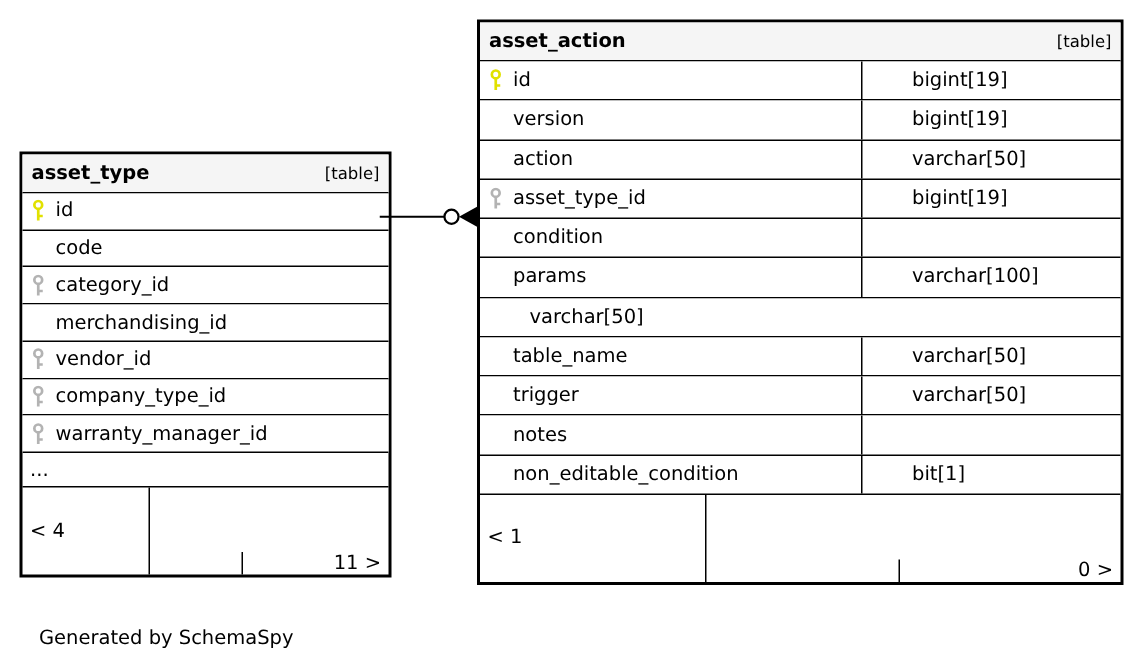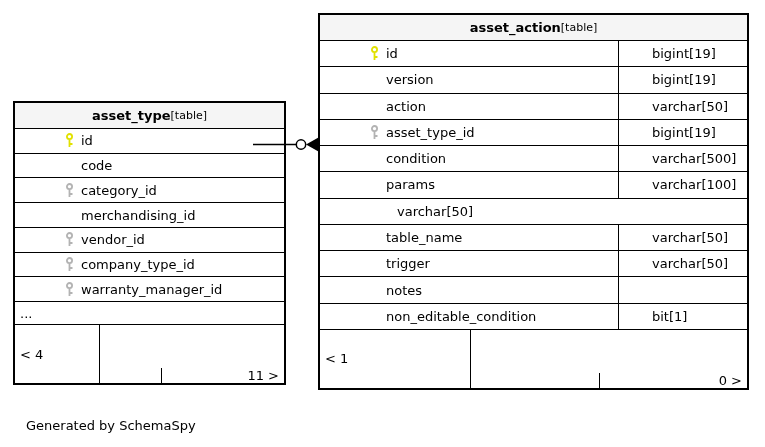--- a/index.html
+++ b/index.html
@@ -7,28 +7,28 @@
     width:765px;height:447px;position:relative;background:#ffffff;
     font-family:"DejaVu Sans","Liberation Sans",sans-serif;
     font-size:13px;color:#000;overflow:hidden;
   }
   .table{
     position:absolute;box-sizing:border-box;background:#fff;
     border:2px solid #000;display:flex;flex-direction:column;
   }
   .thead{
     flex:0 0 26px;background:#f5f5f5;border-bottom:1px solid #000;
-    display:flex;align-items:center;justify-content:center;
-    padding:0 21px;box-sizing:border-box;
+    display:flex;align-items:center;justify-content:space-between;
+    padding:0 6px;box-sizing:border-box;
   }
   .tname{font-weight:bold;font-size:13px;}
   .ttag{font-size:11px;}
   .row{
     flex:1 1 auto;display:flex;align-items:stretch;
-    border-bottom:1px solid #000;min-height:0;background:#fff;padding-left:44px;
+    border-bottom:1px solid #000;min-height:0;background:#fff;
   }
   .cell{display:flex;align-items:center;box-sizing:border-box;}
   .cell.name{padding-left:6px;gap:7px;flex:1 1 auto;}
   .aa .cell.name{flex:0 0 255px;width:255px;border-right:1px solid #000;}
   .aa .cell.type{flex:1 1 auto;padding-left:5px;margin-left:28px;}
   .key{flex:0 0 9px;width:9px;height:15px;display:inline-flex;}
   .key svg{width:9px;height:15px;display:block;}
   .key-none{visibility:hidden;}
   .key-primary{color:#e1e100;}
   .key-foreign{color:#b3b3b3;}
@@ -45,21 +45,21 @@
   .aa .f1{width:150px;}
   .aa .f2{width:129px;}
   .connector{position:absolute;left:253px;top:134px;width:65px;height:21px;}
   .credit{position:absolute;left:26px;top:418px;font-size:13px;}
 </style>
 </head>
 <body>
 
 <div>
 
-  <div class="table at" style="left:13px;top:101px;width:273px;height:284px;">
+  <div class="table at" style="left:13px;top:101px;width:248px;height:284px;">
     <div class="thead">
       <span class="tname">asset_type</span>
       <span class="ttag">[table]</span>
     </div>
 
     <div class="row">
       <div class="cell name">
         <span class="key key-primary">
           <svg viewBox="0 0 9 15">
               <circle cx="4.5" cy="3.6" r="2.6" fill="none" stroke="currentColor" stroke-width="1.8"></circle>
@@ -202,21 +202,20 @@
     <div class="row">
       <div class="cell name">
         <span class="key key-none">
           <svg viewBox="0 0 9 15">
               <circle cx="4.5" cy="3.6" r="2.6" fill="none" stroke="currentColor" stroke-width="1.8"></circle>
               <path d="M4.5 6.3 V14 M4.5 11 H7.5" stroke="currentColor" stroke-width="1.8" fill="none"></path>
             </svg>
         </span>
         <span>condition</span>
       </div>
-      <div class="cell type">varchar[500]</div>
     </div>
     <div class="row">
       <div class="cell name">
         <span class="key key-none">
           <svg viewBox="0 0 9 15">
               <circle cx="4.5" cy="3.6" r="2.6" fill="none" stroke="currentColor" stroke-width="1.8"></circle>
               <path d="M4.5 6.3 V14 M4.5 11 H7.5" stroke="currentColor" stroke-width="1.8" fill="none"></path>
             </svg>
         </span>
         <span>params</span>

